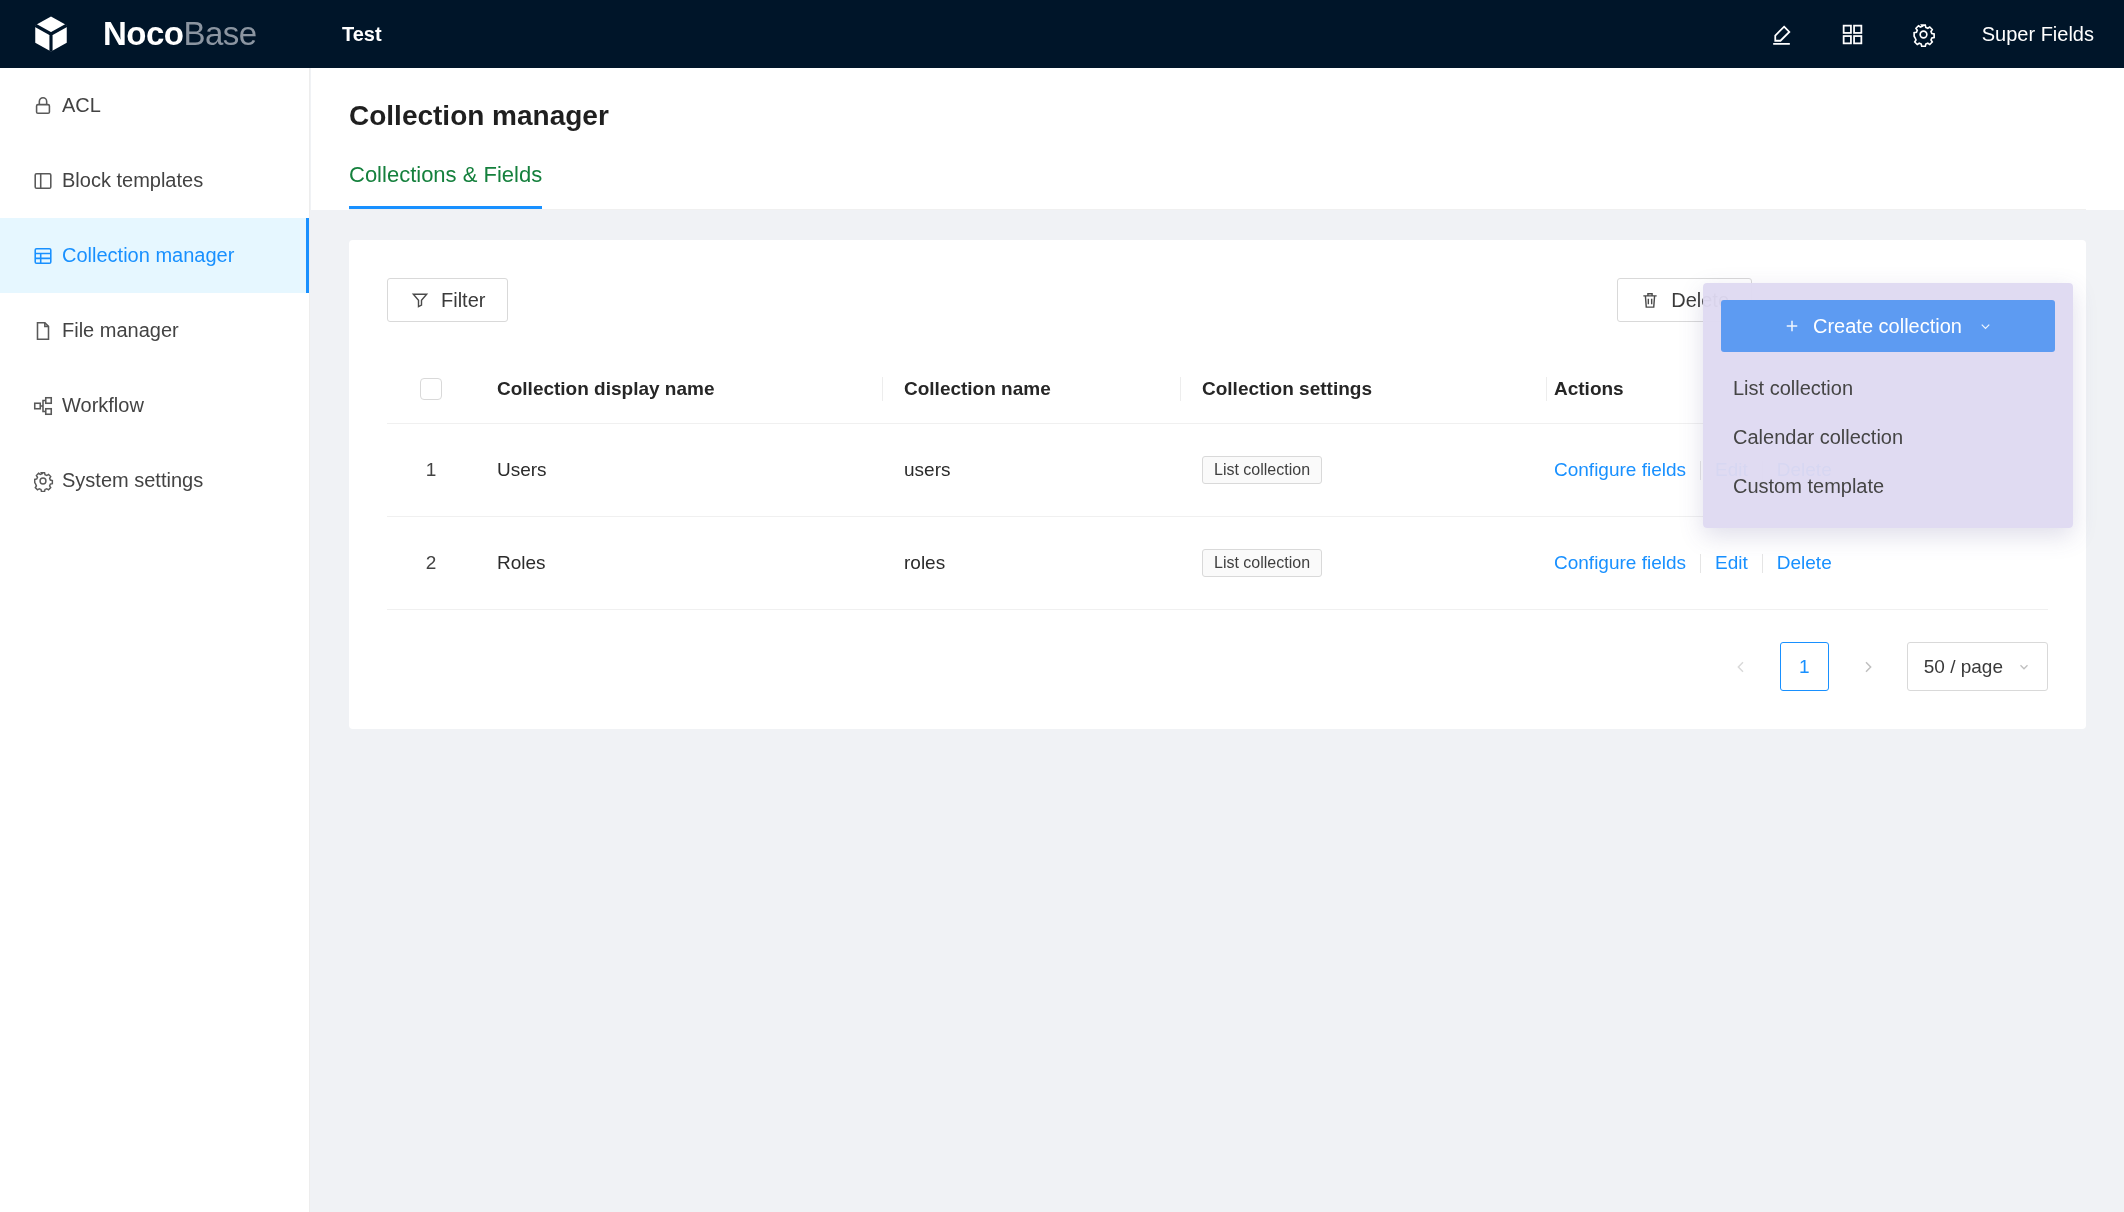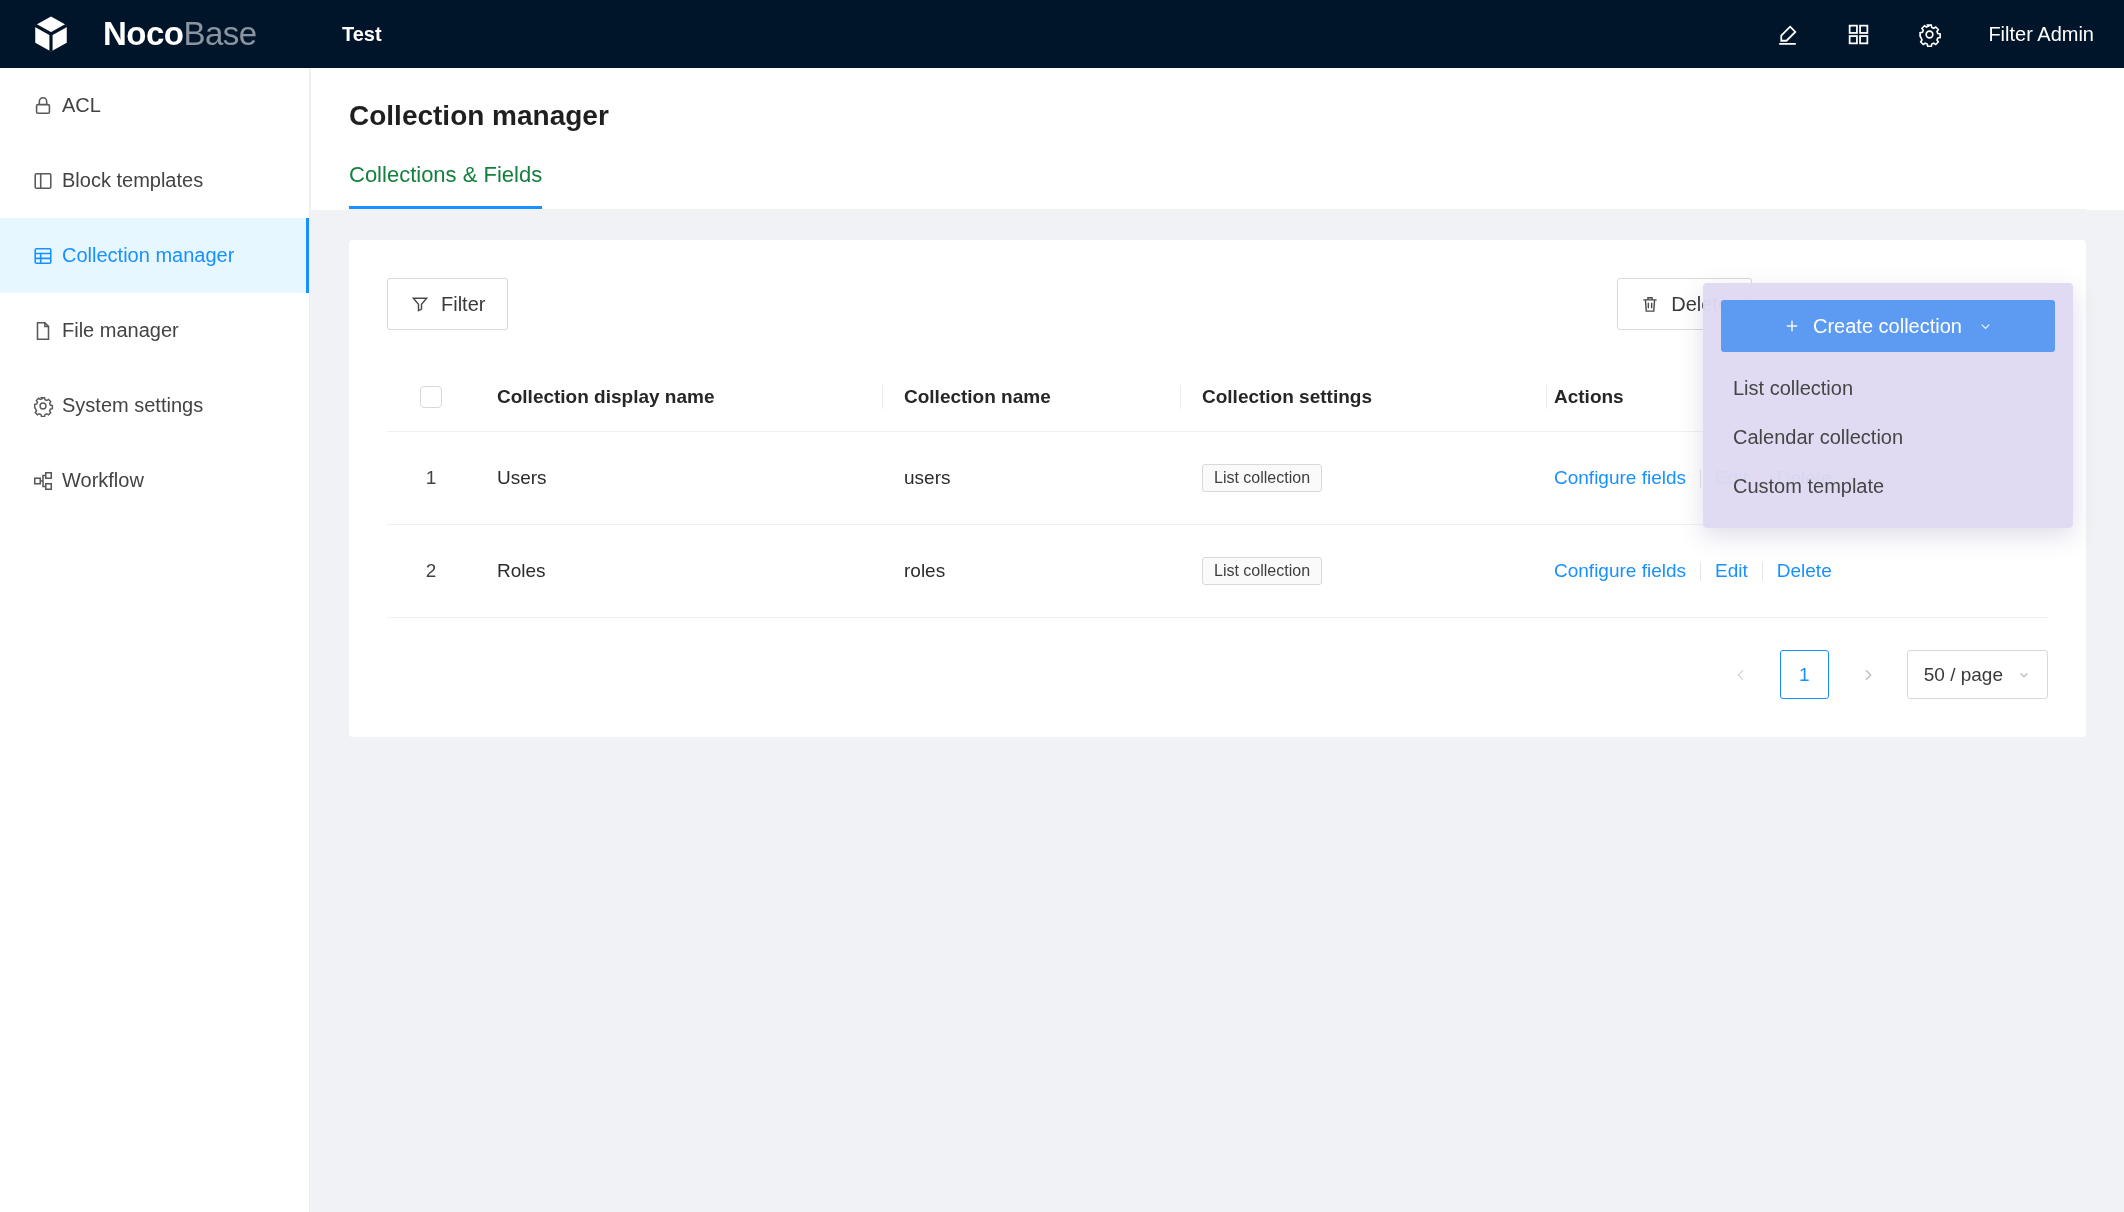--- a/index.html
+++ b/index.html
@@ -53,21 +53,21 @@
     display:inline-block; font-size:22px; color:#15803d;
     padding-bottom:18px; border-bottom:3px solid #1890ff; cursor:pointer;
   }
   .content { flex:1; background:#f0f2f5; padding:30px 38px; overflow:hidden; }
 
   
   .card { background:#fff; border-radius:4px; padding:38px; position:relative; }
 
   .toolbar { display:flex; align-items:center; }
   .btn {
-    height:52px; border:1px solid #d9d9d9; border-radius:3px; background:#fff;
+    height:44px; border:1px solid #d9d9d9; border-radius:3px; background:#fff;
     display:inline-flex; align-items:center; gap:11px; padding:0 22px;
     font-size:20px; color:#3a3a3a; cursor:pointer; white-space:nowrap;
   }
   .btn svg { width:20px; height:20px; color:#4a4a4a; }
   .toolbar-right { margin-left:auto; display:flex; align-items:center; gap:16px; margin-right:296px; }
 
   
   .create-panel {
     position:absolute; top:19px; right:13px; width:370px; height:245px;
     background:rgba(223,218,241,0.96); border-radius:4px;
@@ -155,21 +155,21 @@
         <rect x="3.5" y="13.5" width="7" height="7"></rect>
         <rect x="13.5" y="13.5" width="7" height="7"></rect>
       </svg>
     </span>
     <span class="header-icon">
       <svg viewBox="0 0 24 24" fill="none" stroke="currentColor" stroke-width="1.6">
         <path d="M10.3 3h3.4l.5 2.2 1.9.8 1.9-1.2 2.4 2.4-1.2 1.9.8 1.9 2.2.5v3.4l-2.2.5-.8 1.9 1.2 1.9-2.4 2.4-1.9-1.2-1.9.8-.5 2.2h-3.4l-.5-2.2-1.9-.8-1.9 1.2-2.4-2.4 1.2-1.9-.8-1.9L3 13.7v-3.4l2.2-.5.8-1.9L4.8 6l2.4-2.4 1.9 1.2 1.9-.8z"></path>
         <circle cx="12" cy="12" r="3.2"></circle>
       </svg>
     </span>
-    <span class="header-user">Filter Admin</span>
+    <span class="header-user">Super Fields</span>
   </div>
 </div>
 
 <div class="sidebar">
   <div class="side-item">
     <span class="side-icon">
       <svg viewBox="0 0 24 24" fill="none" stroke="currentColor" stroke-width="1.7">
         <rect x="5" y="10.5" width="14" height="9.5" rx="1.5"></rect>
         <path d="M8 10.5 V7 a4 4 0 0 1 8 0 v3.5"></path>
       </svg>
@@ -195,40 +195,40 @@
     <span>Collection manager</span>
   </div>
   <div class="side-item">
     <span class="side-icon">
       <svg viewBox="0 0 24 24" fill="none" stroke="currentColor" stroke-width="1.7">
         <path d="M6 3 h8 l4 4 v14 H6 Z"></path>
         <path d="M14 3 v4 h4"></path>
       </svg>
     </span>
     <span>File manager</span>
-  </div>
-  <div class="side-item">
-    <span class="side-icon">
-      <svg viewBox="0 0 24 24" fill="none" stroke="currentColor" stroke-width="1.6">
-        <path d="M10.3 3h3.4l.5 2.2 1.9.8 1.9-1.2 2.4 2.4-1.2 1.9.8 1.9 2.2.5v3.4l-2.2.5-.8 1.9 1.2 1.9-2.4 2.4-1.9-1.2-1.9.8-.5 2.2h-3.4l-.5-2.2-1.9-.8-1.9 1.2-2.4-2.4 1.2-1.9-.8-1.9L3 13.7v-3.4l2.2-.5.8-1.9L4.8 6l2.4-2.4 1.9 1.2 1.9-.8z"></path>
-        <circle cx="12" cy="12" r="3.2"></circle>
-      </svg>
-    </span>
-    <span>System settings</span>
   </div>
   <div class="side-item">
     <span class="side-icon">
       <svg viewBox="0 0 24 24" fill="none" stroke="currentColor" stroke-width="1.7">
         <rect x="3" y="9" width="6" height="6"></rect>
         <rect x="15" y="3" width="6" height="6"></rect>
         <rect x="15" y="15" width="6" height="6"></rect>
         <path d="M9 12 h3 M12 12 V6 h3 M12 12 v6 h3"></path>
       </svg>
     </span>
     <span>Workflow</span>
+  </div>
+  <div class="side-item">
+    <span class="side-icon">
+      <svg viewBox="0 0 24 24" fill="none" stroke="currentColor" stroke-width="1.6">
+        <path d="M10.3 3h3.4l.5 2.2 1.9.8 1.9-1.2 2.4 2.4-1.2 1.9.8 1.9 2.2.5v3.4l-2.2.5-.8 1.9 1.2 1.9-2.4 2.4-1.9-1.2-1.9.8-.5 2.2h-3.4l-.5-2.2-1.9-.8-1.9 1.2-2.4-2.4 1.2-1.9-.8-1.9L3 13.7v-3.4l2.2-.5.8-1.9L4.8 6l2.4-2.4 1.9 1.2 1.9-.8z"></path>
+        <circle cx="12" cy="12" r="3.2"></circle>
+      </svg>
+    </span>
+    <span>System settings</span>
   </div>
 </div>
 
 <div class="main">
   <div class="page-head">
     <div class="page-title">Collection manager</div>
     <div class="tabs">
       <span class="tab">Collections &amp; Fields</span>
     </div>
   </div>

